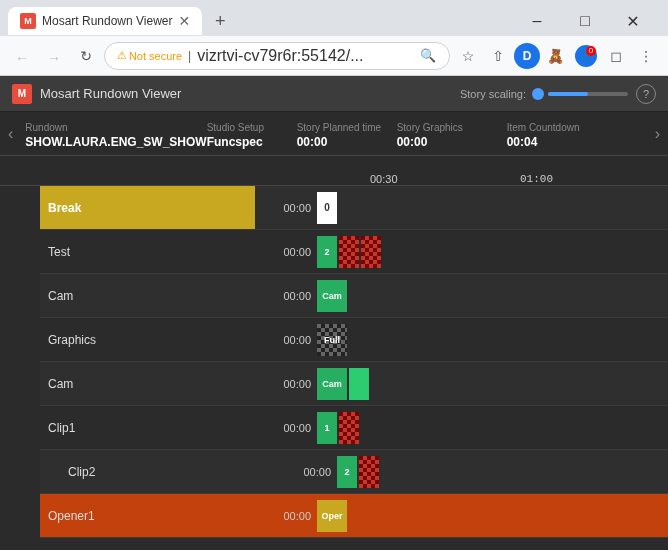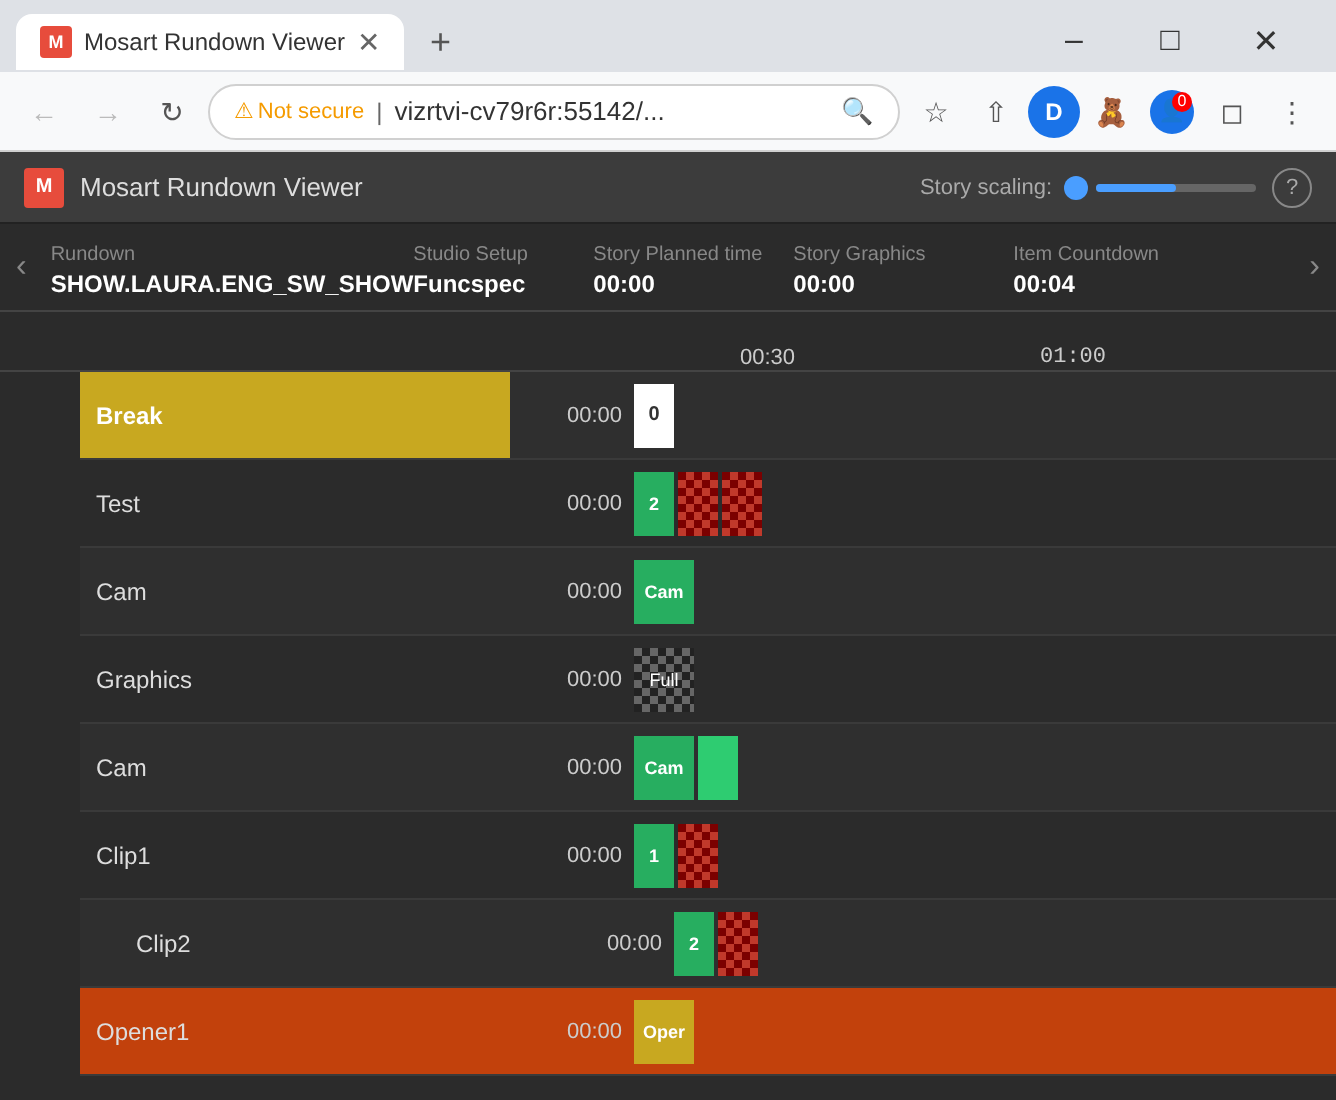--- a/index.html
+++ b/index.html
@@ -11,21 +11,21 @@
     .tab-close { margin-left: auto; cursor: pointer; color: #666; font-size: 14px; }
     .new-tab-btn { margin-left: 4px; width: 28px; height: 28px; display: flex; align-items: center; justify-content: center; font-size: 18px; color: #555; cursor: pointer; }
     .window-controls { display: flex; align-items: center; gap: 2px; margin-left: auto; padding-right: 4px; }
     .win-btn { width: 46px; height: 30px; display: flex; align-items: center; justify-content: center; font-size: 16px; color: #333; cursor: pointer; }
 
     .nav-bar { display: flex; align-items: center; background: #f8f9fa; height: 40px; padding: 0 8px; gap: 4px; border-bottom: 1px solid #d0d0d0; }
     .nav-btn { width: 28px; height: 28px; display: flex; align-items: center; justify-content: center; color: #555; cursor: pointer; border-radius: 50%; font-size: 14px; }
     .nav-btn.disabled { color: #bbb; cursor: default; }
     .address-bar { flex: 1; display: flex; align-items: center; background: #fff; border: 1px solid #d0d0d0; border-radius: 20px; padding: 0 12px; height: 28px; gap: 6px; }
     .security-warning { color: #f59b00; font-size: 11px; display: flex; align-items: center; gap: 2px; }
-    .address-text { font-size: 13px; color: #333; flex: 1; }
+    .address-text { font-size: 16px; color: #333; flex: 1; }
     .nav-actions { display: flex; align-items: center; gap: 2px; }
     .nav-icon-btn { width: 28px; height: 28px; display: flex; align-items: center; justify-content: center; cursor: pointer; border-radius: 50%; color: #555; font-size: 14px; }
 
     
     .app-container { background: #2b2b2b; width: 100%; height: calc(550px - 76px); }
 
     .app-header { background: #3c3c3c; height: 36px; display: flex; align-items: center; padding: 0 12px; border-bottom: 1px solid #222; }
     .app-header-icon { width: 20px; height: 20px; background: #e74c3c; border-radius: 2px; display: flex; align-items: center; justify-content: center; color: white; font-size: 10px; font-weight: bold; margin-right: 8px; }
     .app-title { color: #ddd; font-size: 13px; font-weight: 500; flex: 1; }
     .story-scaling-label { color: #aaa; font-size: 11px; margin-right: 6px; }
@@ -206,21 +206,21 @@
     </div>
 
     <div class="rundown-row" style="min-height:44px;background:#2b2b2b;">
       <div class="row-name" style="min-width:215px;max-width:215px;">
         <span>Graphics</span>
       </div>
       <div class="row-time">
         <span>00:00</span>
       </div>
       <div class="row-timeline" style="padding-left:2px;gap:1px;">
-        <div style="width:30px;height:32px;background-image:repeating-conic-gradient(#222 0% 25%, #666 0% 50%);background-size:8px 8px;display:flex;align-items:center;justify-content:center;font-size:9px;color:#fff;font-weight:normal;">
+        <div style="width:30px;height:32px;background-image:repeating-conic-gradient(#222 0% 25%, #666 0% 50%);background-size:8px 8px;display:flex;align-items:center;justify-content:center;font-size:9px;color:#fff;font-weight:bold;">
           <span>Full</span>
         </div>
       </div>
     </div>
 
     <div class="rundown-row" style="min-height:44px;background:#2f2f2f;">
       <div class="row-name" style="min-width:215px;max-width:215px;">
         <span>Cam</span>
       </div>
       <div class="row-time">

